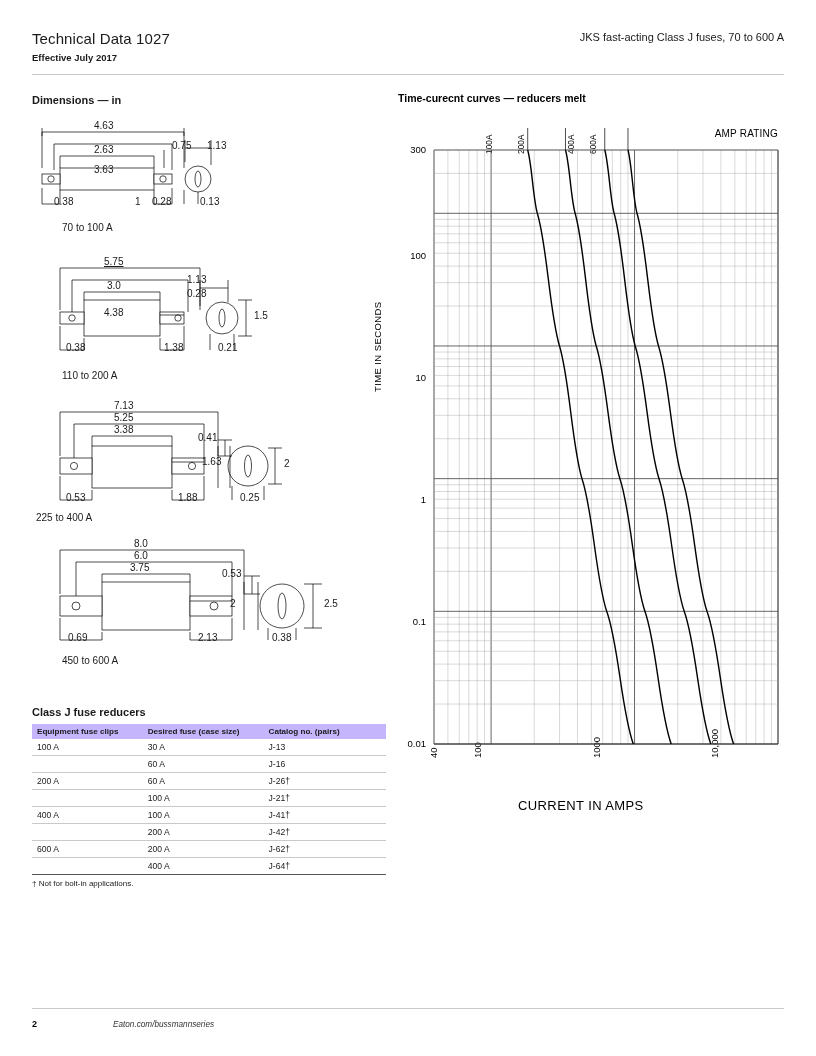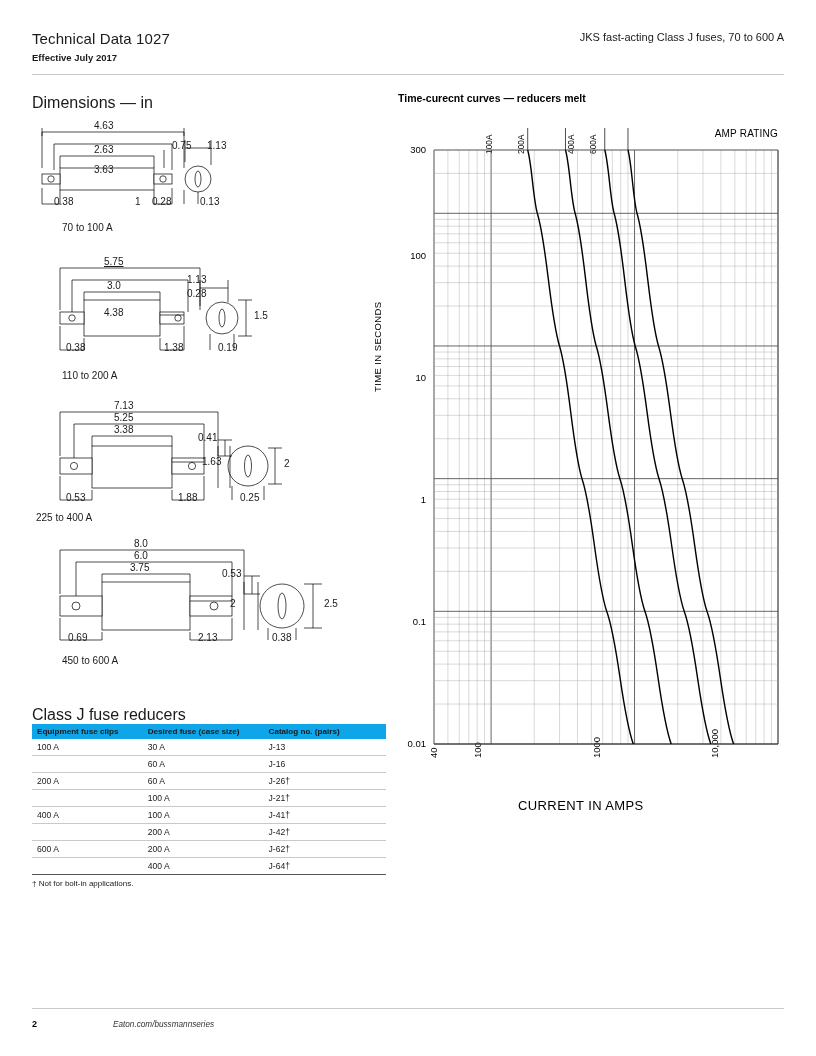--- a/index.html
+++ b/index.html
@@ -48,22 +48,22 @@
     position: absolute;
     left: 32px; top: 74px;
     width: 752px;
     height: 1px;
     background: #c9c9c9;
   }
 
   
   .sec-title {
     position: absolute;
-    font-size: 16px;
-    font-weight: normal;
+    font-size: 11px;
+    font-weight: bold;
     color: #1a1a1a;
   }
 
   
   .dimblock { position: absolute; }
   .dimcap {
     position: absolute;
     font-size: 10px;
     color: #1a1a1a;
   }
@@ -71,21 +71,21 @@
   
   .tbl {
     position: absolute;
     left: 32px;
     top: 724px;
     width: 354px;
     border-collapse: collapse;
     font-size: 8.3px;
   }
   .tbl th {
-    background: #0ea5e9;
+    background: #c4b5fd;
     color: #1a1a1a;
     font-size: 8.1px;
     font-weight: bold;
     text-align: left;
     padding: 3px 5px 3px 5px;
     border: none;
     white-space: nowrap;
   }
   .tbl td {
     padding: 3px 5px 3px 5px;
@@ -296,21 +296,21 @@
       </g>
     </svg>
     <div class="dimcap" style="left:72px; top:6px;text-decoration:underline;">5.75</div>
     <div class="dimcap" style="left:72px; top:18px;margin-top:39px;">4.38</div>
     <div class="dimcap" style="left:75px; top:30px;">3.0</div>
     <div class="dimcap" style="left:155px; top:24px;">1.13</div>
     <div class="dimcap" style="left:155px; top:38px;">0.28</div>
     <div class="dimcap" style="left:222px; top:60px;">1.5</div>
     <div class="dimcap" style="left:34px; top:92px;">0.38</div>
     <div class="dimcap" style="left:132px; top:92px;">1.38</div>
-    <div class="dimcap" style="left:186px; top:92px;">0.19</div>
+    <div class="dimcap" style="left:186px; top:92px;">0.21</div>
   </div>
   <div class="dimcap" style="left:62px; top:370px;">110 to 200 A</div>
 
   <div class="dimblock" style="left:32px; top:398px; width:330px; height:118px;">
     <svg width="330" height="118" viewBox="0 0 330 118">
       <g stroke="#000" stroke-width="0.7" fill="none">
         <rect x="60" y="48" width="80" height="42" fill="#fff"></rect>
         <rect x="28" y="60" width="32" height="16" fill="#fff"></rect>
         <circle cx="42" cy="68" r="3.6"></circle>
         <rect x="140" y="60" width="32" height="16" fill="#fff"></rect>

